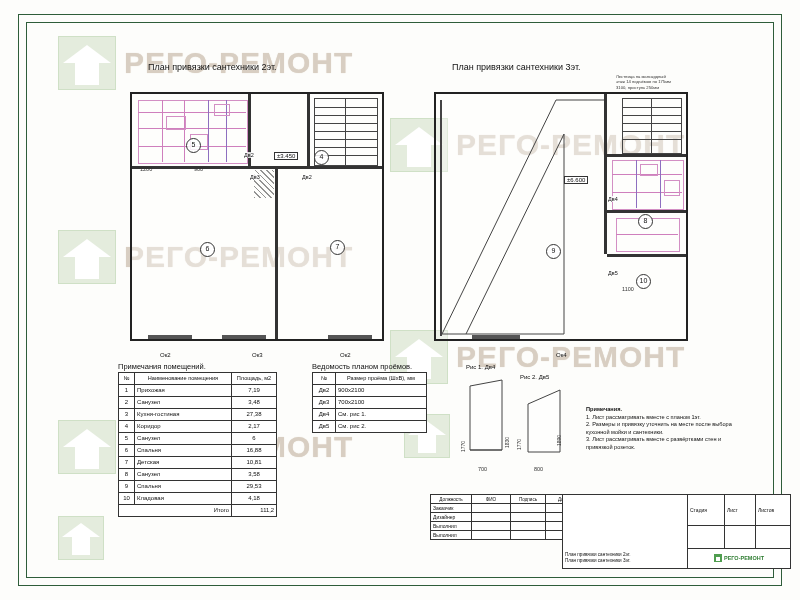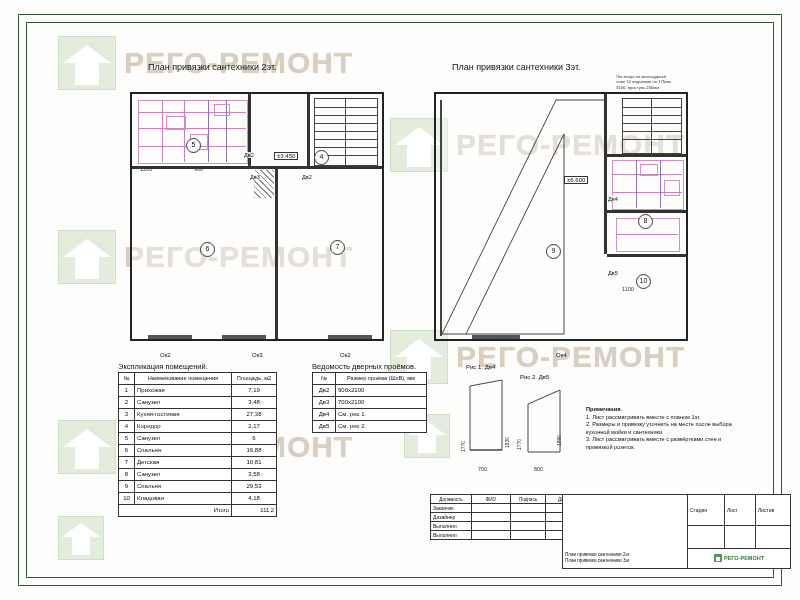--- a/index.html
+++ b/index.html
@@ -392,21 +392,21 @@
     <div class="door-label" style="left:172px; top:102px;">Дв4</div>
     <div class="door-label" style="left:172px; top:176px;">Дв5</div>
 
     <div class="dim-label" style="left:186px; top:192px;">1100</div>
   </div>
   <div class="annot" style="left:616px; top:74px; width:78px;">Лестница на мансардный
 этаж 14 подъёмов по 175мм
 3100, проступь 250мм</div>
   <div class="win-label" style="left:556px; top:352px;">Ок4</div>
 
-  <div class="tbl-caption" style="left:118px; top:362px;">Экспликация помещений.</div>
+  <div class="tbl-caption" style="left:118px; top:362px;">Примечания помещений.</div>
   <table class="grid" id="explication-table" style="left:118px; top:372px;">
     <thead>
       <tr>
         <th class="num-col">№</th>
         <th class="name-col">Наименование помещения</th>
         <th class="area-col">Площадь, м2</th>
       </tr>
     </thead>
     <tbody>
         <tr>
@@ -459,21 +459,21 @@
           <td class="name-col">Кладовая</td>
           <td class="area-col">4,18</td>
         </tr>
         <tr class="total-row">
           <td colspan="2" style="text-align:right;">Итого</td>
           <td class="area-col">111,2</td>
         </tr>
       </tbody>
   </table>
 
-  <div class="tbl-caption" style="left:312px; top:362px;">Ведомость дверных проёмов.</div>
+  <div class="tbl-caption" style="left:312px; top:362px;">Ведомость планом проёмов.</div>
   <table class="grid" id="doors-table" style="left:312px; top:372px;">
     <thead>
       <tr>
         <th class="dv-num">№</th>
         <th class="dv-size">Размер проёма (ШхВ), мм</th>
       </tr>
     </thead>
     <tbody>
         <tr>
           <td class="dv-num">Дв2</td>

